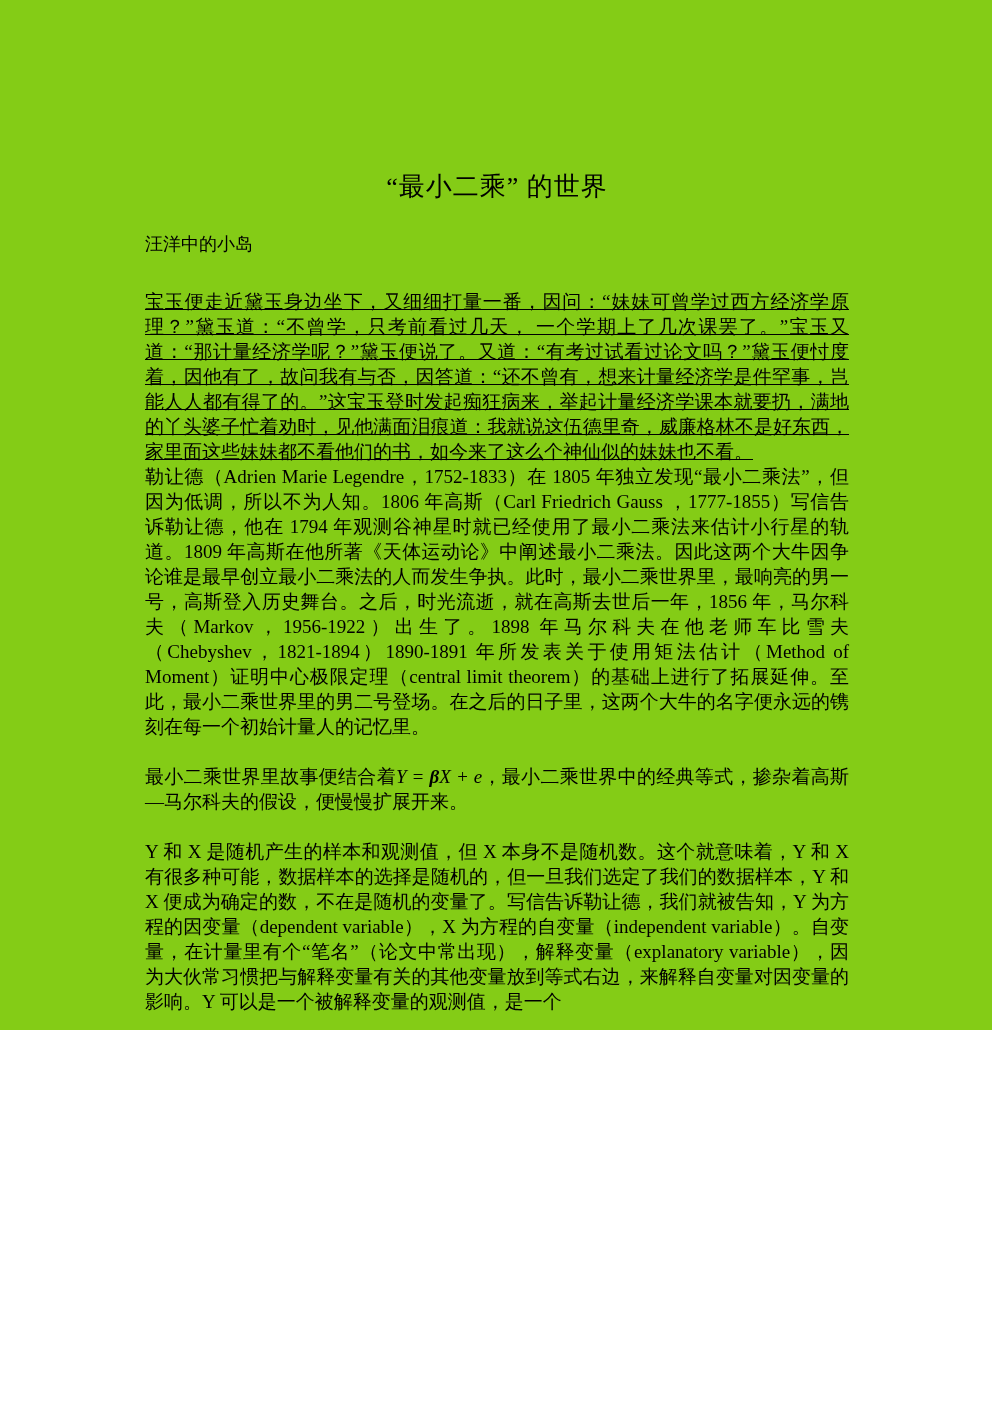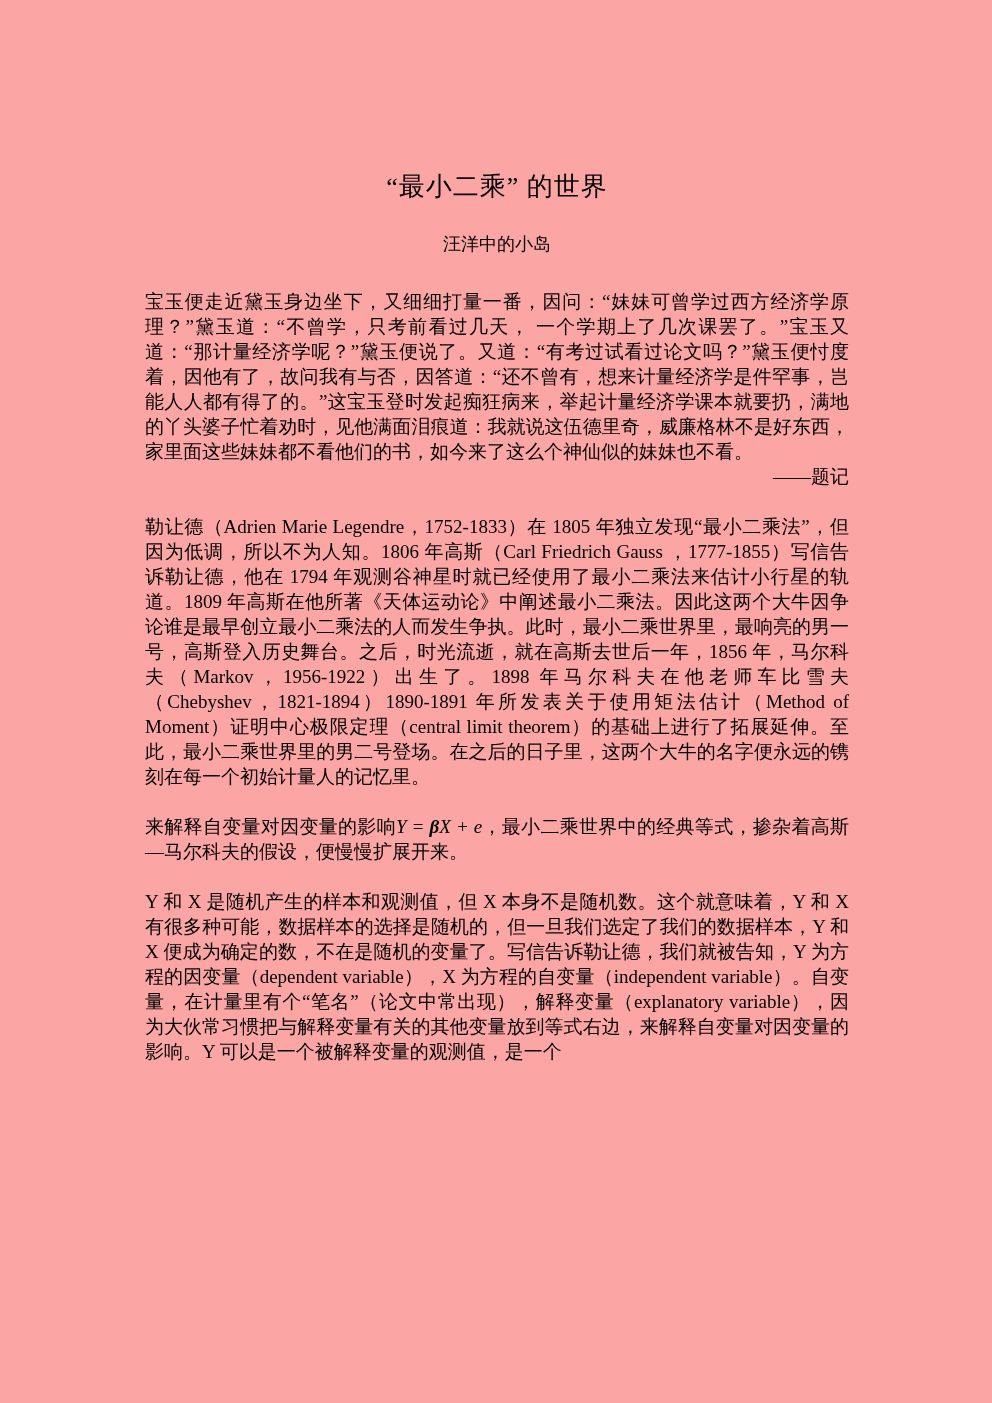--- a/index.html
+++ b/index.html
@@ -3,22 +3,22 @@
 <meta charset="utf-8">
 <style>
   html, body {
     margin: 0;
     padding: 0;
     background: #ffffff;
   }
   .page {
     position: relative;
     width: 992px;
-    height: 1403px;
-    background: #fca5a5;
+    height: 1030px;
+    background: #84cc16;
     color: #000000;
     font-family: "Liberation Serif", "DejaVu Serif", serif;
     overflow: hidden;
   }
   .content {
     position: absolute;
     left: 145px;
     top: 170px;
     width: 704px;
   }
@@ -28,34 +28,35 @@
     line-height: 34px;
     font-weight: normal;
     text-align: center;
     letter-spacing: 1px;
     white-space: nowrap;
   }
   .author {
     margin: 28px 0 0 0;
     font-size: 18px;
     line-height: 25px;
-    text-align: center;
+    text-align: left;
   }
   .body-text {
     margin-top: 32px;
   }
   p.para {
     margin: 0 0 25px 0;
     font-size: 19px;
     line-height: 25px;
     text-align: justify;
     text-justify: inter-ideograph;
   }
   p.para.no-gap {
     margin-bottom: 0;
+    text-decoration: underline;
   }
   p.para.sign {
     text-align: right;
   }
   .formula {
     font-style: italic;
     font-family: Liberation Serif, serif;
   }
   .formula .beta {
     font-weight: bold;
@@ -68,25 +69,24 @@
   <div class="content">
 
     <h1 class="title">“最小二乘” 的世界</h1>
 
     <div class="author">汪洋中的小岛</div>
 
     <div class="body-text">
 
       <p class="para no-gap">宝玉便走近黛玉身边坐下，又细细打量一番，因问：“妹妹可曾学过西方经济学原理？”黛玉道：“不曾学，只考前看过几天， 一个学期上了几次课罢了。”宝玉又道：“那计量经济学呢？”黛玉便说了。又道：“有考过试看过论文吗？”黛玉便忖度着，因他有了，故问我有与否，因答道：“还不曾有，想来计量经济学是件罕事，岂能人人都有得了的。”这宝玉登时发起痴狂病来，举起计量经济学课本就要扔，满地的丫头婆子忙着劝时，见他满面泪痕道：我就说这伍德里奇，威廉格林不是好东西，家里面这些妹妹都不看他们的书，如今来了这么个神仙似的妹妹也不看。</p>
 
-      <p class="para sign">——题记</p>
 
 
       <p class="para">勒让德（Adrien Marie Legendre，1752-1833）在 1805 年独立发现“最小二乘法”，但因为低调，所以不为人知。1806 年高斯（Carl Friedrich Gauss ，1777-1855）写信告诉勒让德，他在 1794 年观测谷神星时就已经使用了最小二乘法来估计小行星的轨道。1809 年高斯在他所著《天体运动论》中阐述最小二乘法。因此这两个大牛因争论谁是最早创立最小二乘法的人而发生争执。此时，最小二乘世界里，最响亮的男一号，高斯登入历史舞台。之后，时光流逝，就在高斯去世后一年，1856 年，马尔科夫（Markov，1956-1922）出生了。1898 年马尔科夫在他老师车比雪夫（Chebyshev，1821-1894）1890-1891 年所发表关于使用矩法估计（Method of Moment）证明中心极限定理（central limit theorem）的基础上进行了拓展延伸。至此，最小二乘世界里的男二号登场。在之后的日子里，这两个大牛的名字便永远的镌刻在每一个初始计量人的记忆里。</p>
 
 
-      <p class="para"><span>来解释自变量对因变量的影响</span><span class="formula"><span>Y = </span><span class="beta">β</span><span>X + e</span></span><span>，最小二乘世界中的经典等式，掺杂着高斯—马尔科夫的假设，便慢慢扩展开来。</span></p>
+      <p class="para"><span>最小二乘世界里故事便结合着</span><span class="formula"><span>Y = </span><span class="beta">β</span><span>X + e</span></span><span>，最小二乘世界中的经典等式，掺杂着高斯—马尔科夫的假设，便慢慢扩展开来。</span></p>
 
       <p class="para">Y 和 X 是随机产生的样本和观测值，但 X 本身不是随机数。这个就意味着，Y 和 X 有很多种可能，数据样本的选择是随机的，但一旦我们选定了我们的数据样本，Y 和 X 便成为确定的数，不在是随机的变量了。写信告诉勒让德，我们就被告知，Y 为方程的因变量（dependent variable），X 为方程的自变量（independent variable）。自变量，在计量里有个“笔名”（论文中常出现），解释变量（explanatory variable），因为大伙常习惯把与解释变量有关的其他变量放到等式右边，来解释自变量对因变量的影响。Y 可以是一个被解释变量的观测值，是一个</p>
 
     </div>
   </div>
 </div>
 
 </body></html>

